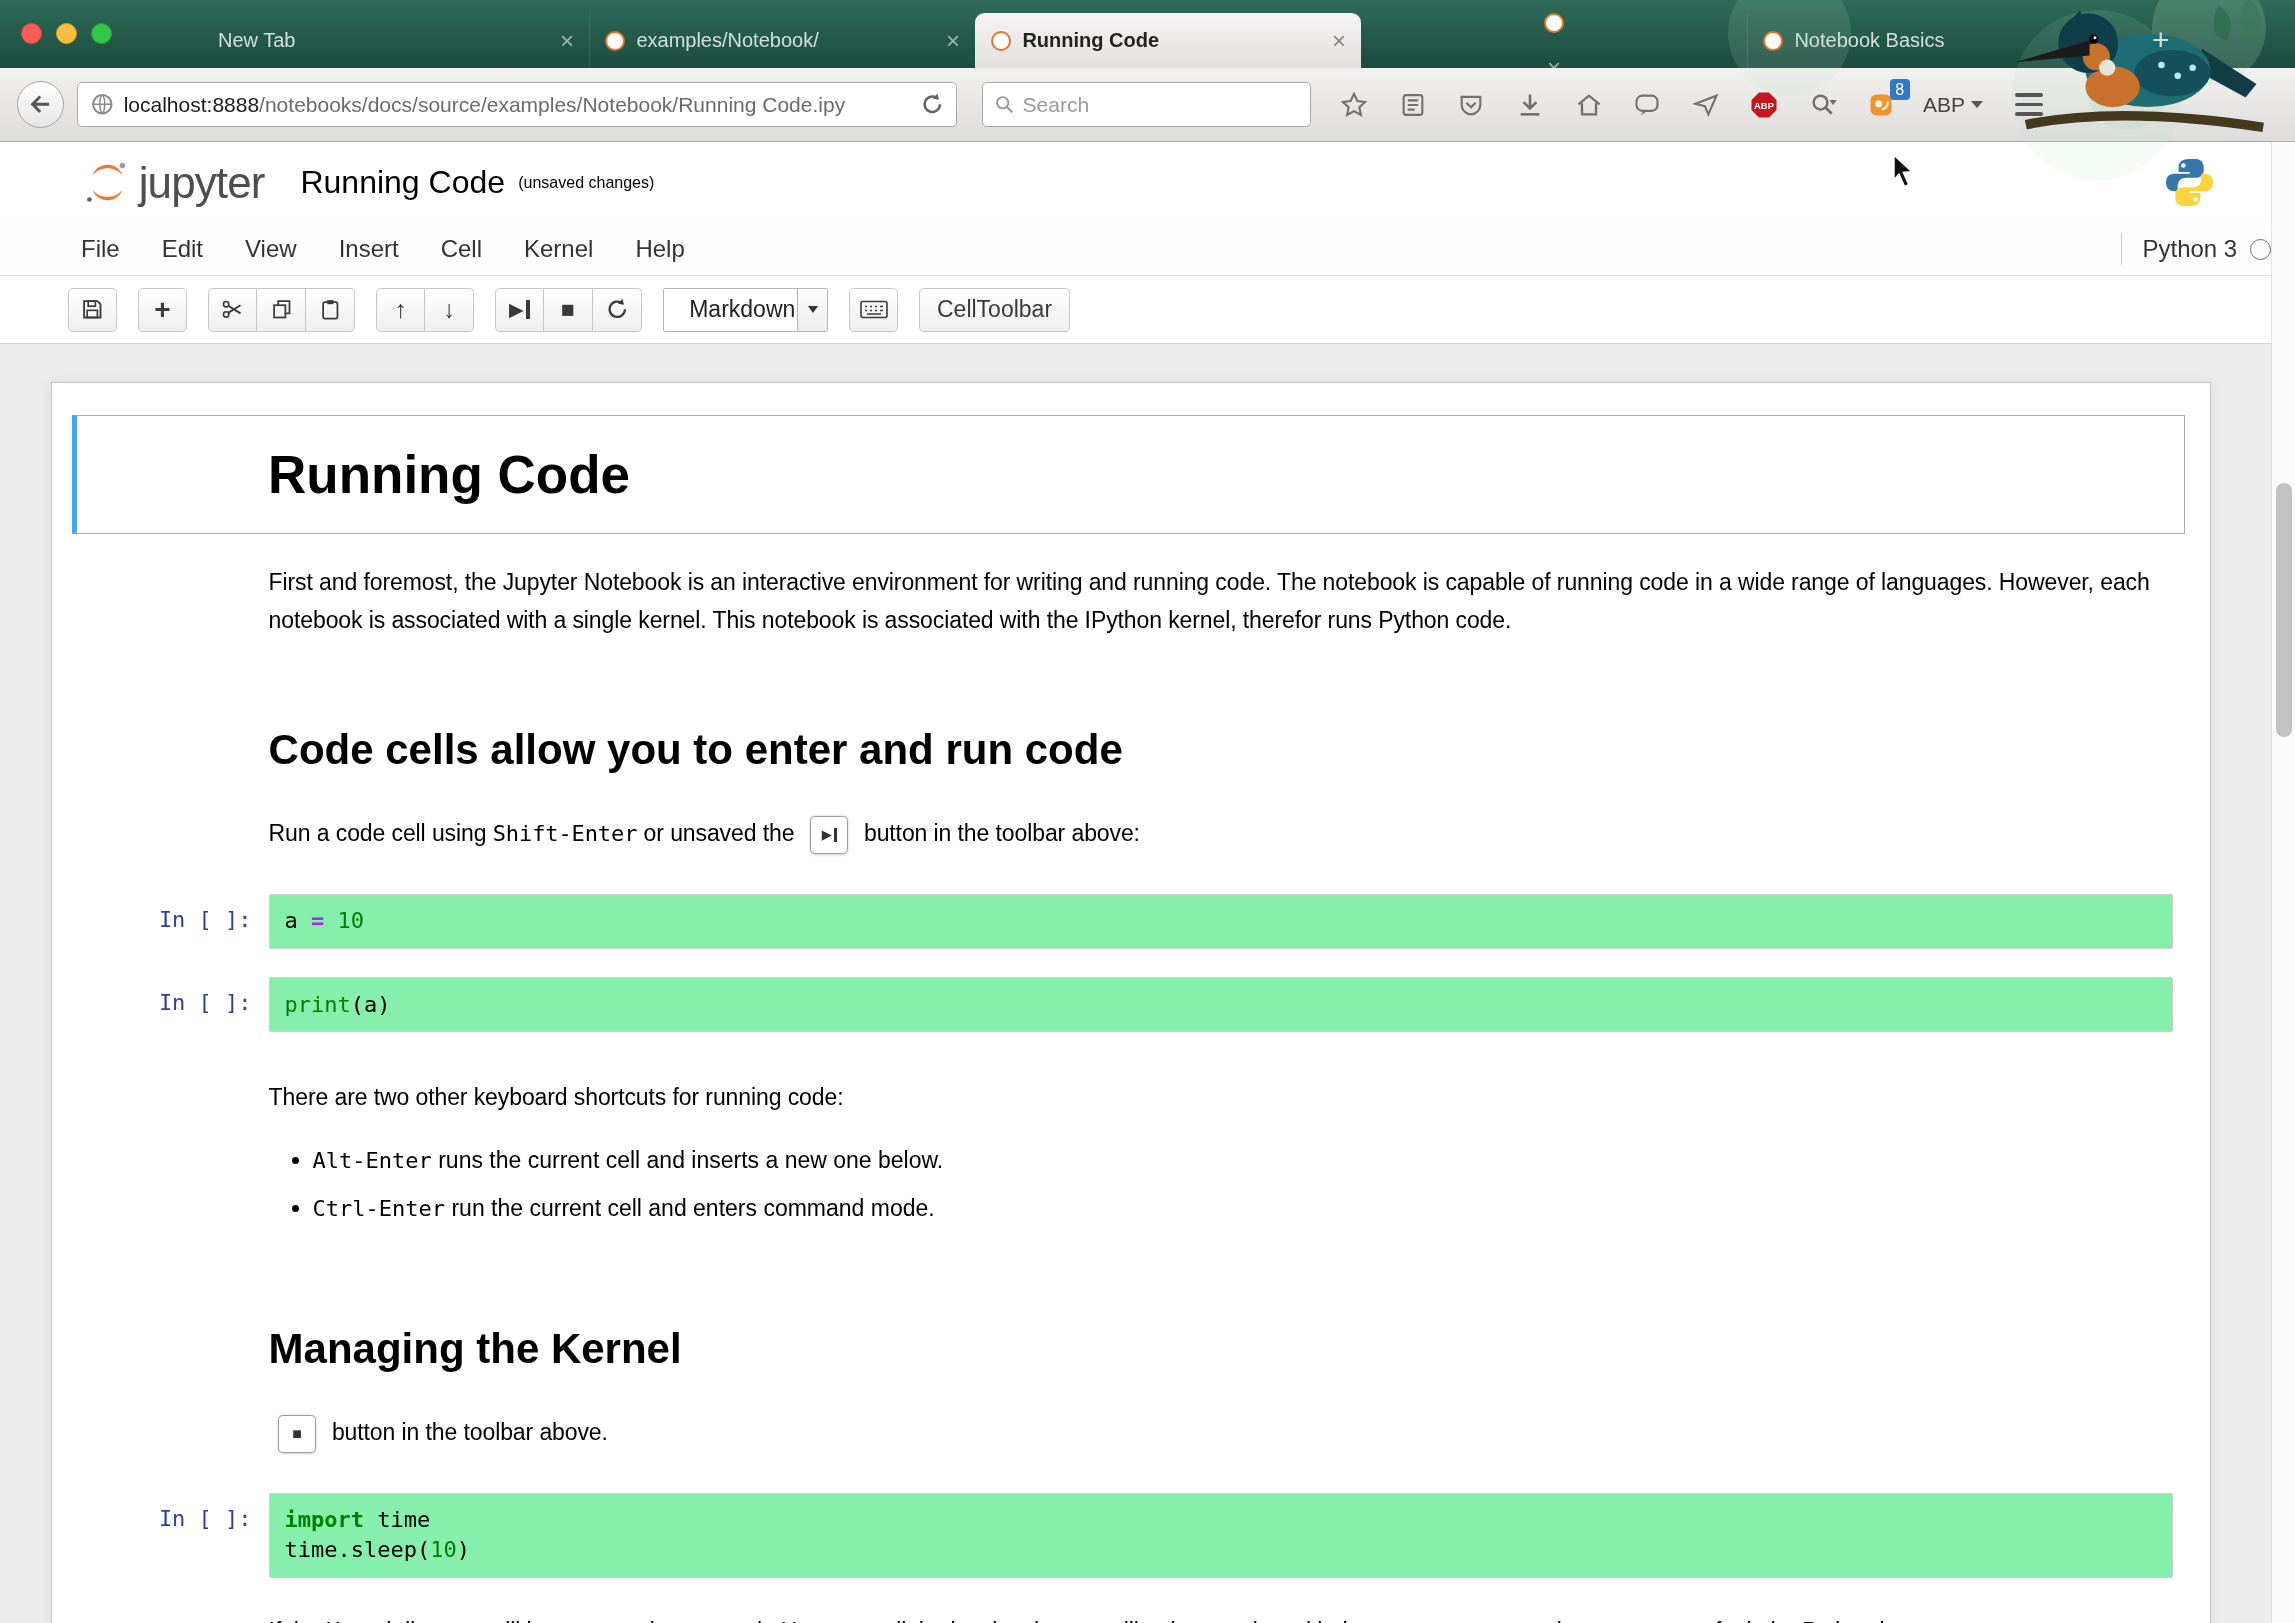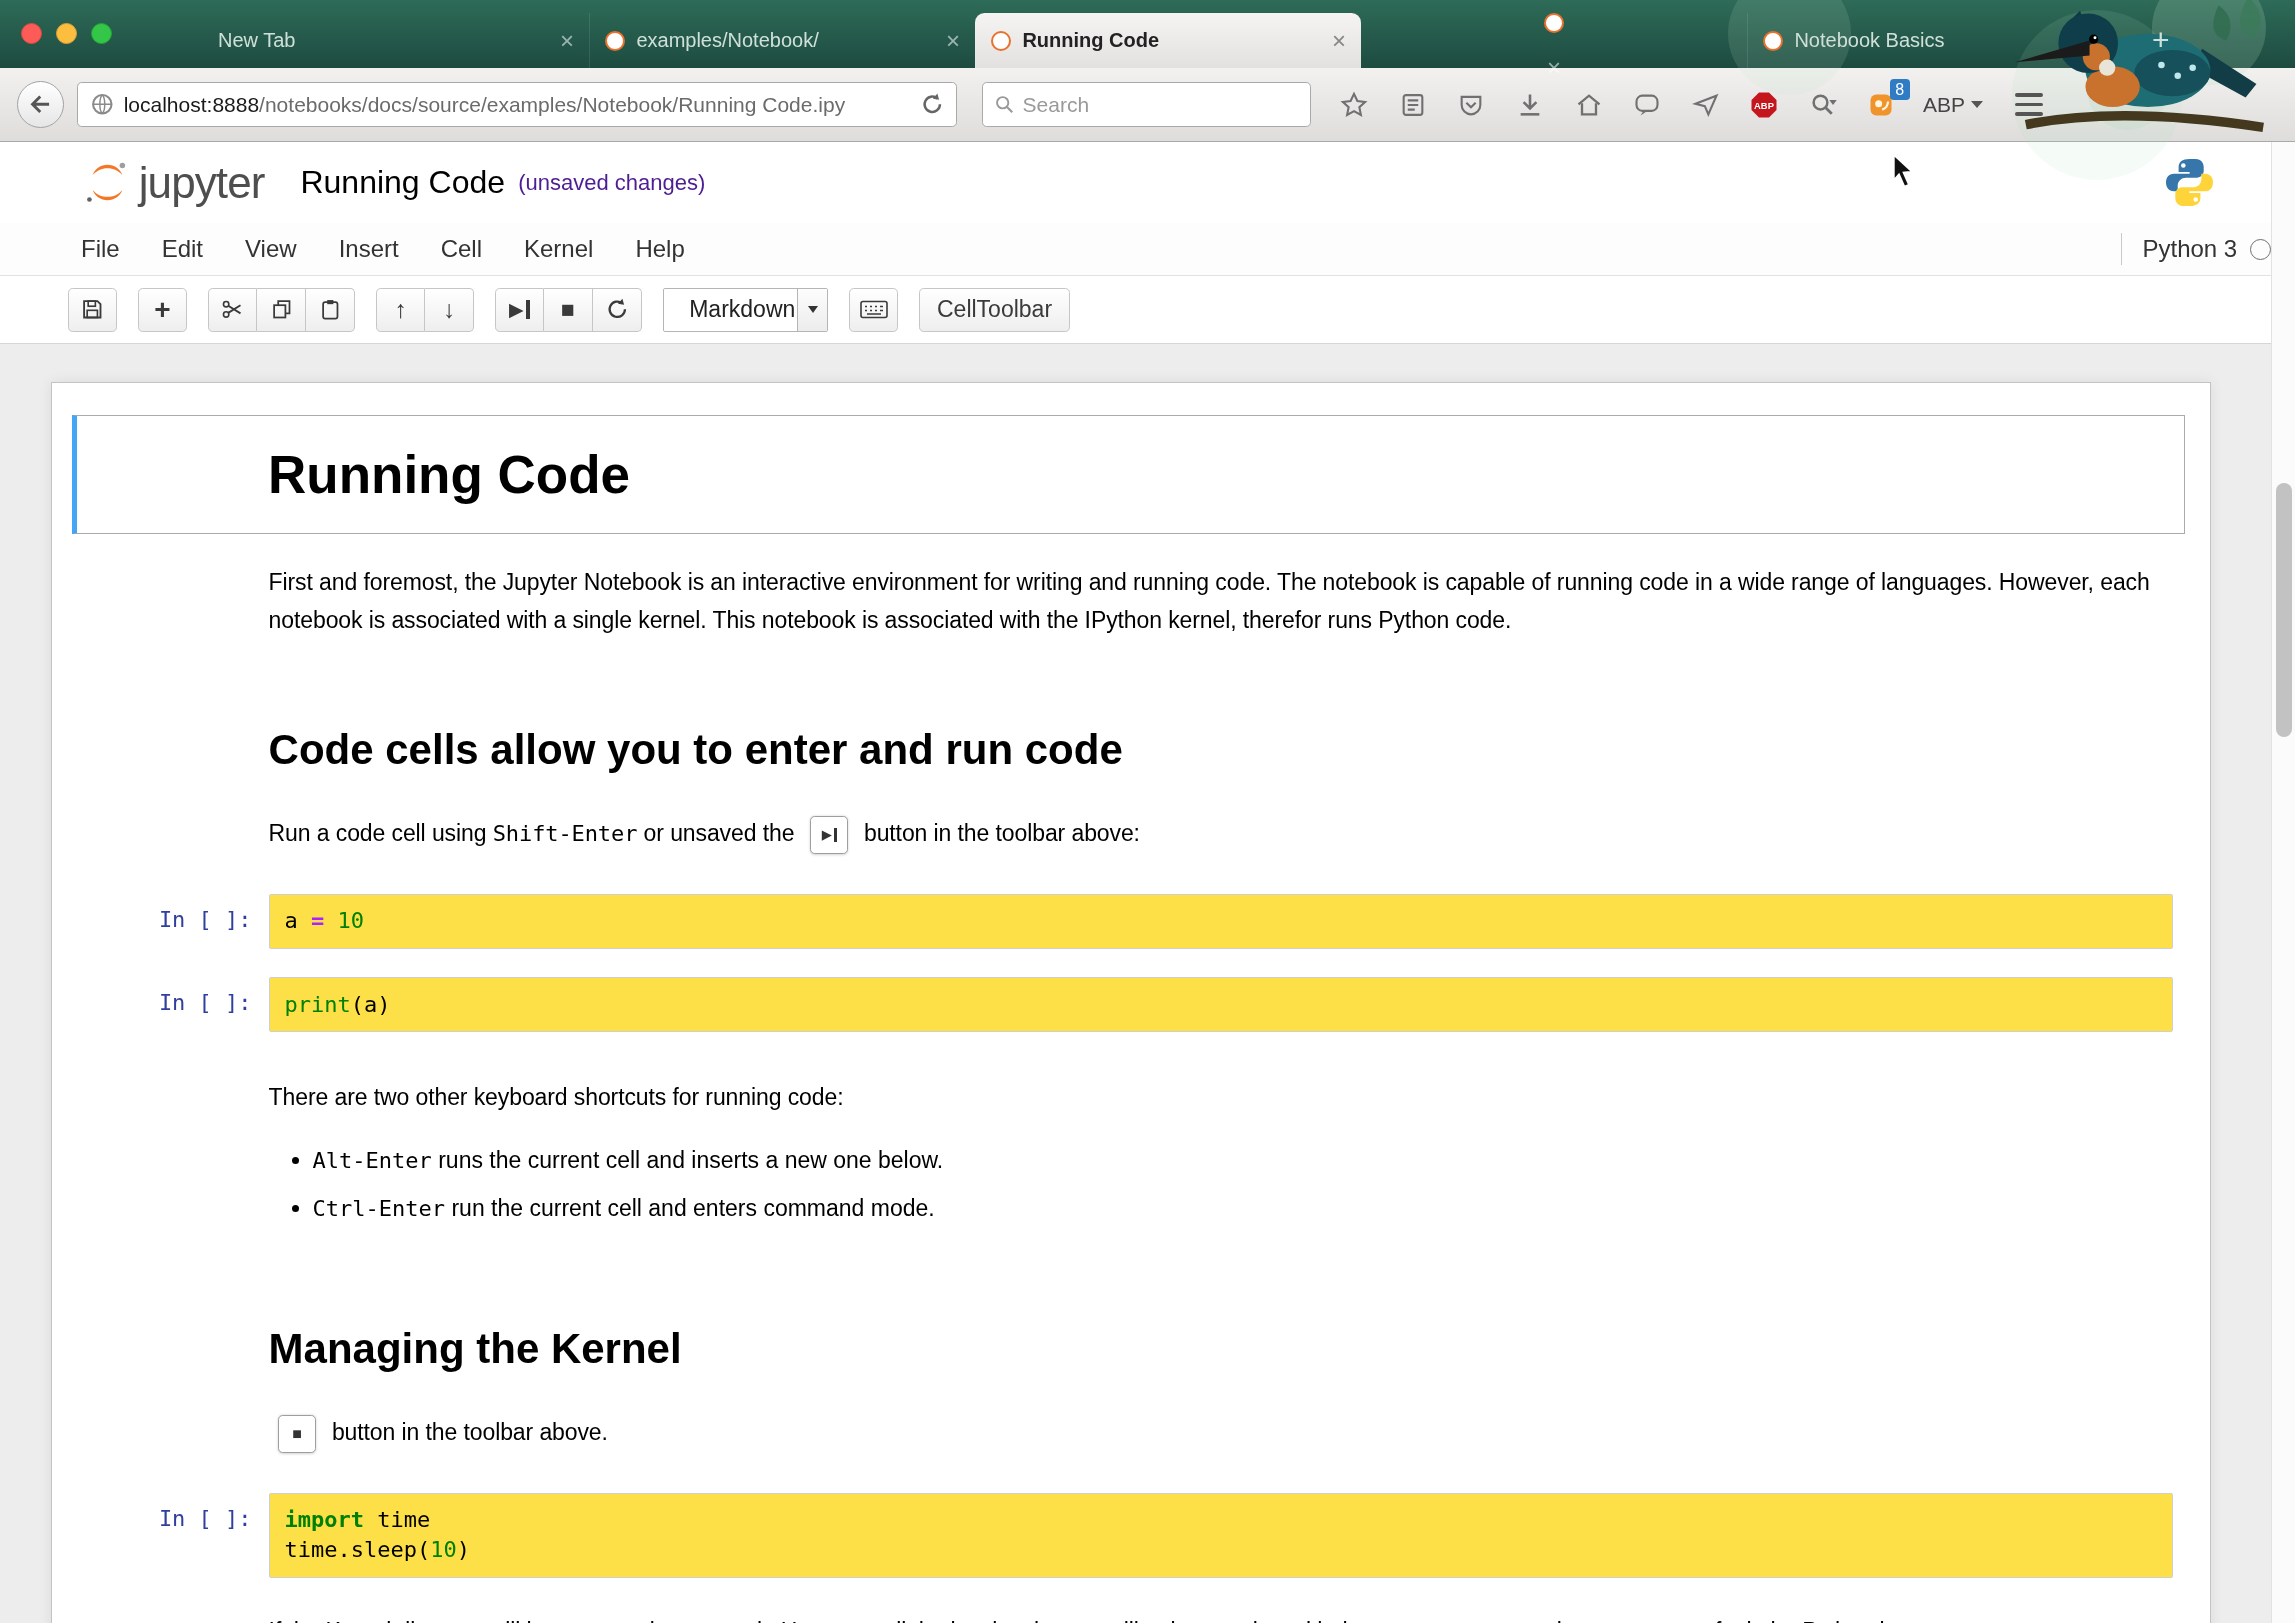--- a/index.html
+++ b/index.html
@@ -43,21 +43,21 @@
   .caret-down { width:0; height:0; border-left:6.6px solid transparent; border-right:6.6px solid transparent; border-top:7.6px solid #555; }
   .hamburger { display:flex; flex-direction:column; gap:5.7px; margin-left:19px; z-index:6; position:relative; }
   .hamburger span { display:block; width:28px; height:3.8px; background:#555; border-radius:1.9px; }
   .cursor { position:absolute; left:1888px; top:83px; z-index:9; pointer-events:none; }
 
   
   .jheader { height:81px; background:#fff; display:flex; align-items:center; padding:0 79px 0 82px; }
   .jlogo { display:flex; align-items:center; gap:5.7px; }
   .jlogo-text { font-size:44px; color:#4e4e4e; letter-spacing:-0.9px; }
   .jtitle { font-size:32px; color:#000; margin-left:36px; }
-  .jstatus { font-size:22px; color:#4c1d95; margin-left:13.2px; }
+  .jstatus { font-size:16px; color:#000000; margin-left:13.2px; }
   .jspacer { flex:1; }
 
   .jmenubar { height:53px; background:#fdfdfd; border-bottom:0.9px solid #e2e2e2; display:flex; align-items:center; padding:0 24.6px 0 81px; font-size:24px; color:#333; }
   .menu-item { margin-right:42px; }
   .kdivider { width:0.9px; height:32px; background:#c9c9c9; margin-right:21px; }
   .kernel-circle { width:21px; height:21px; border:1.9px solid #6e6e6e; border-radius:50%; margin-left:13.2px; flex:none; }
 
   .jtoolbar { height:68px; background:#fff; border-bottom:0.9px solid #d6d6d6; display:flex; align-items:center; padding:0 0 0 68px; gap:21px; }
   .btn { height:44px; min-width:49px; border:0.9px solid #c6c6c6; background:linear-gradient(#ffffff,#eeeeee); display:flex; align-items:center; justify-content:center; border-radius:4.7px; color:#3a3a3a; font-size:24.6px; padding:0 7.6px; }
   .btn-group { display:flex; }
@@ -85,21 +85,21 @@
   .icode { font-family:"DejaVu Sans Mono",monospace; font-size:22px; }
   .md-cell { margin-top:28px; }
   .h2-cell { margin-top:85px; }
   .runline-cell { margin-top:38px; }
   .para-cell { margin-top:44px; }
   .list-cell { margin-top:23px; }
   .kernelpara-cell { margin-top:38px; }
   .bottom-cell { margin-top:32px; }
   .codecell { margin-top:38px; }
   .codecell.tight { margin-top:26.5px; }
-  .inputbox { background:#fde047; border:0.9px solid #cfcfcf; border-radius:1.9px; padding:11.4px 15px; font-family:"DejaVu Sans Mono",monospace; font-size:22px; line-height:30px; white-space:pre; color:#000; }
+  .inputbox { background:#86efac; border:0.9px solid #cfcfcf; border-radius:1.9px; padding:11.4px 15px; font-family:"DejaVu Sans Mono",monospace; font-size:22px; line-height:30px; white-space:pre; color:#000; }
   .tok-op { color:#aa22ff; font-weight:bold; }
   .tok-num { color:#008000; }
   .tok-kw { color:#008000; font-weight:bold; }
   .tok-builtin { color:#008000; }
   .minibtn { display:inline-flex; align-items:center; justify-content:center; width:38px; height:38px; border:0.9px solid #9e9e9e; border-radius:4.7px; background:#fff; margin:0 9.5px; vertical-align:middle; box-shadow:0 0.9px 2.8px rgba(0,0,0,.18); color:#333; font-size:14px; }
   .minibtn .runbar { width:2.8px; height:13.2px; margin-left:1.9px; background:#333; }
   .minibtn .stopglyph { font-size:16px; }
   ul.shortcuts { margin:0; padding-left:44px; }
   ul.shortcuts li { font-size:23px; line-height:38px; margin-bottom:9.5px; color:#000; }
 

